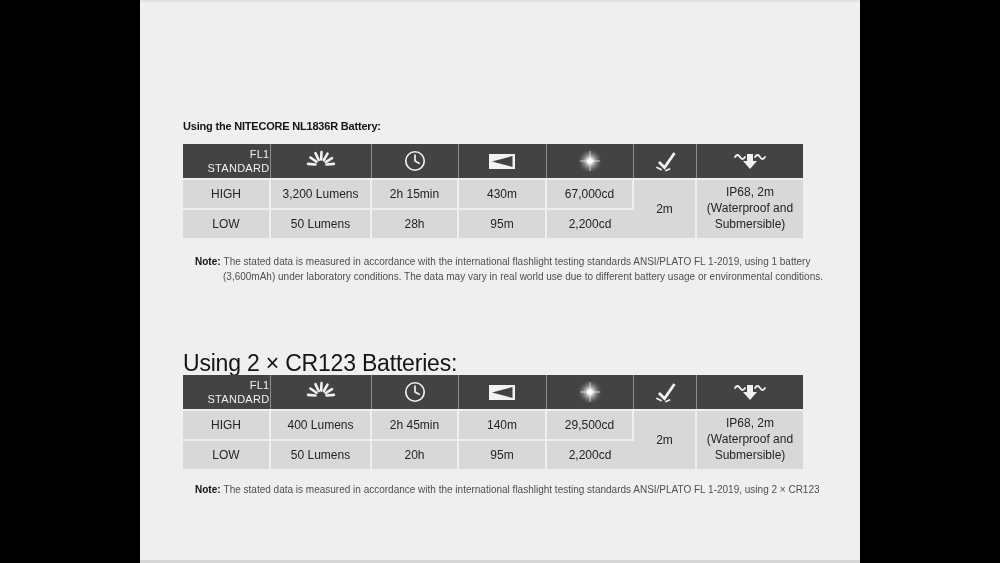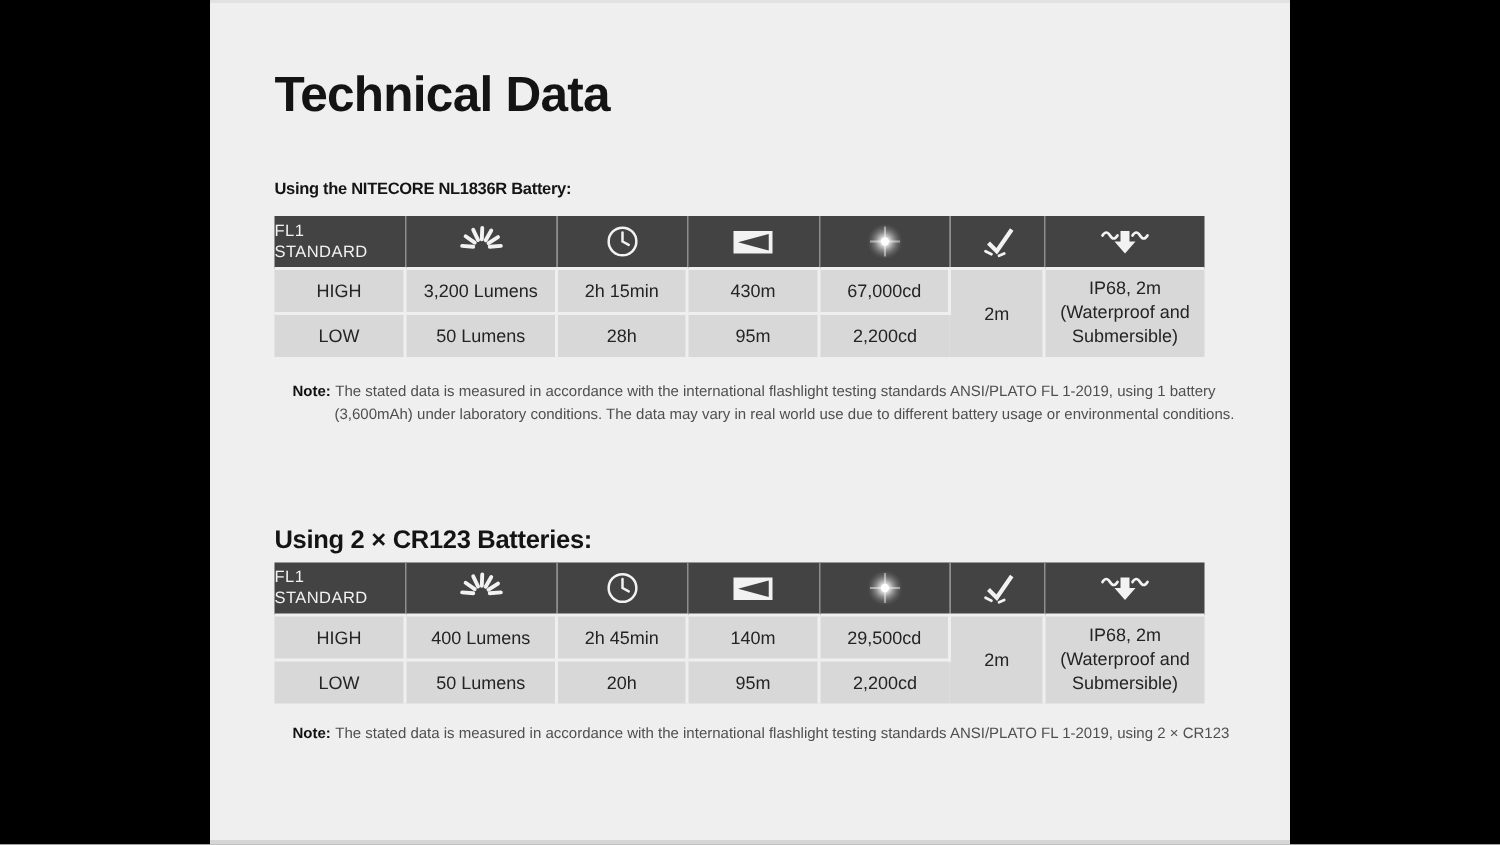--- a/index.html
+++ b/index.html
@@ -12,42 +12,42 @@
     position:absolute; left:140px; top:0; width:720px; height:563px;
     background:#efefef; box-sizing:border-box;
     border-top:2px solid #e2e2e2; border-bottom:3px solid #d6d6d6;
   }
   .page-title {
     position:absolute; left:43px; top:42px; margin:0;
     font-size:33px; font-weight:700; letter-spacing:-0.5px; color:#141414;
   }
   .sec-heading { position:absolute; left:43px; margin:0; color:#141414; }
   .sec-heading.h1 { top:118px; font-size:11px; font-weight:700; letter-spacing:-0.2px; }
-  .sec-heading.h2 { top:348px; font-size:17px; font-weight:700; letter-spacing:-0.2px; }
+  .sec-heading.h2 { top:348px; font-size:23px; font-weight:400; letter-spacing:-0.2px; }
   table.spec {
     position:absolute; left:43px; width:620px;
     border-collapse:collapse; table-layout:fixed;
   }
   table.spec.t1 { top:142px; }
   table.spec.t2 { top:373px; }
   table.spec th {
     background:#434343; height:34px; padding:0;
     border-right:1px solid #8d8d8d; border-bottom:2px solid #efefef;
     color:#fff; font-weight:400;
   }
   table.spec th:last-child { border-right:none; }
   table.spec td {
     background:#d8d8d8; height:28px; padding:0 2px;
     border-right:2px solid #efefef;
     text-align:center; vertical-align:middle;
     font-size:12px; color:#242424;
   }
   table.spec td:last-child { border-right:none; }
   table.spec tr.r1 td.brk { border-bottom:2px solid #efefef; }
-  .fl1 { font-size:11px; line-height:1.3; letter-spacing:0.3px; text-align:left; color:#f2f2f2; }
+  .fl1 { font-size:11px; line-height:1.3; letter-spacing:0.3px; text-align:right; color:#f2f2f2; }
   .icon { display:block; margin:0 auto; }
   td.wp { font-size:11px; line-height:1.32; }
   .note {
     position:absolute; left:43px; width:622px; margin:12px;
     font-size:10px; line-height:1.5; color:#4f4f4f;
     padding-left:28px; text-indent:-28px;
   }
   .note.n1 { top:240px; }
   .note.n2 { top:468px; }
   .note b { color:#111; font-weight:700; margin-right:3px; }
@@ -64,21 +64,20 @@
       <stop offset="1" stop-color="#6a6a6a" stop-opacity="0"></stop>
     </radialGradient>
   </defs>
 </svg>
 
 <div class="stage">
   <div class="bar left"></div>
   <div class="bar right"></div>
 
   <div class="content">
-    <h1 class="page-title">Technical Data</h1>
 
     <h2 class="sec-heading h1">Using the NITECORE NL1836R Battery:</h2>
 
     <table class="spec t1">
       <colgroup>
         <col style="width:87px">
           <col style="width:101px">
           <col style="width:87px">
         <col style="width:88px">
           <col style="width:87px">

